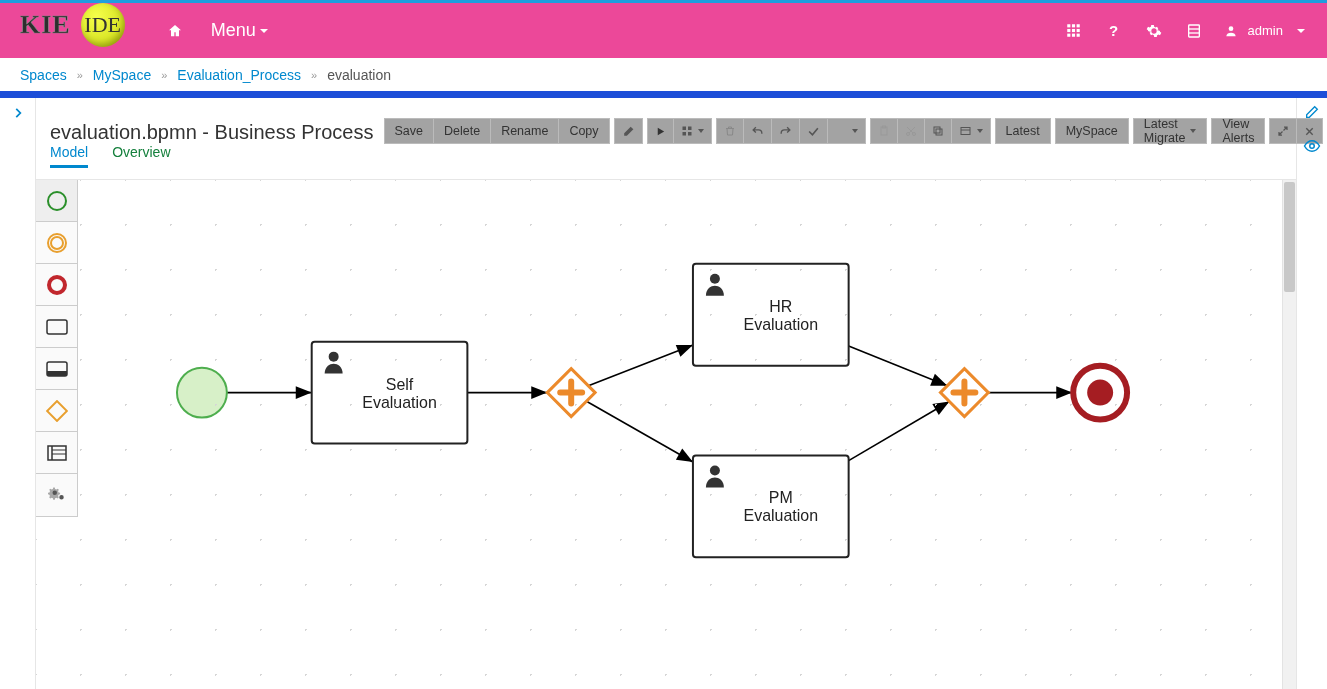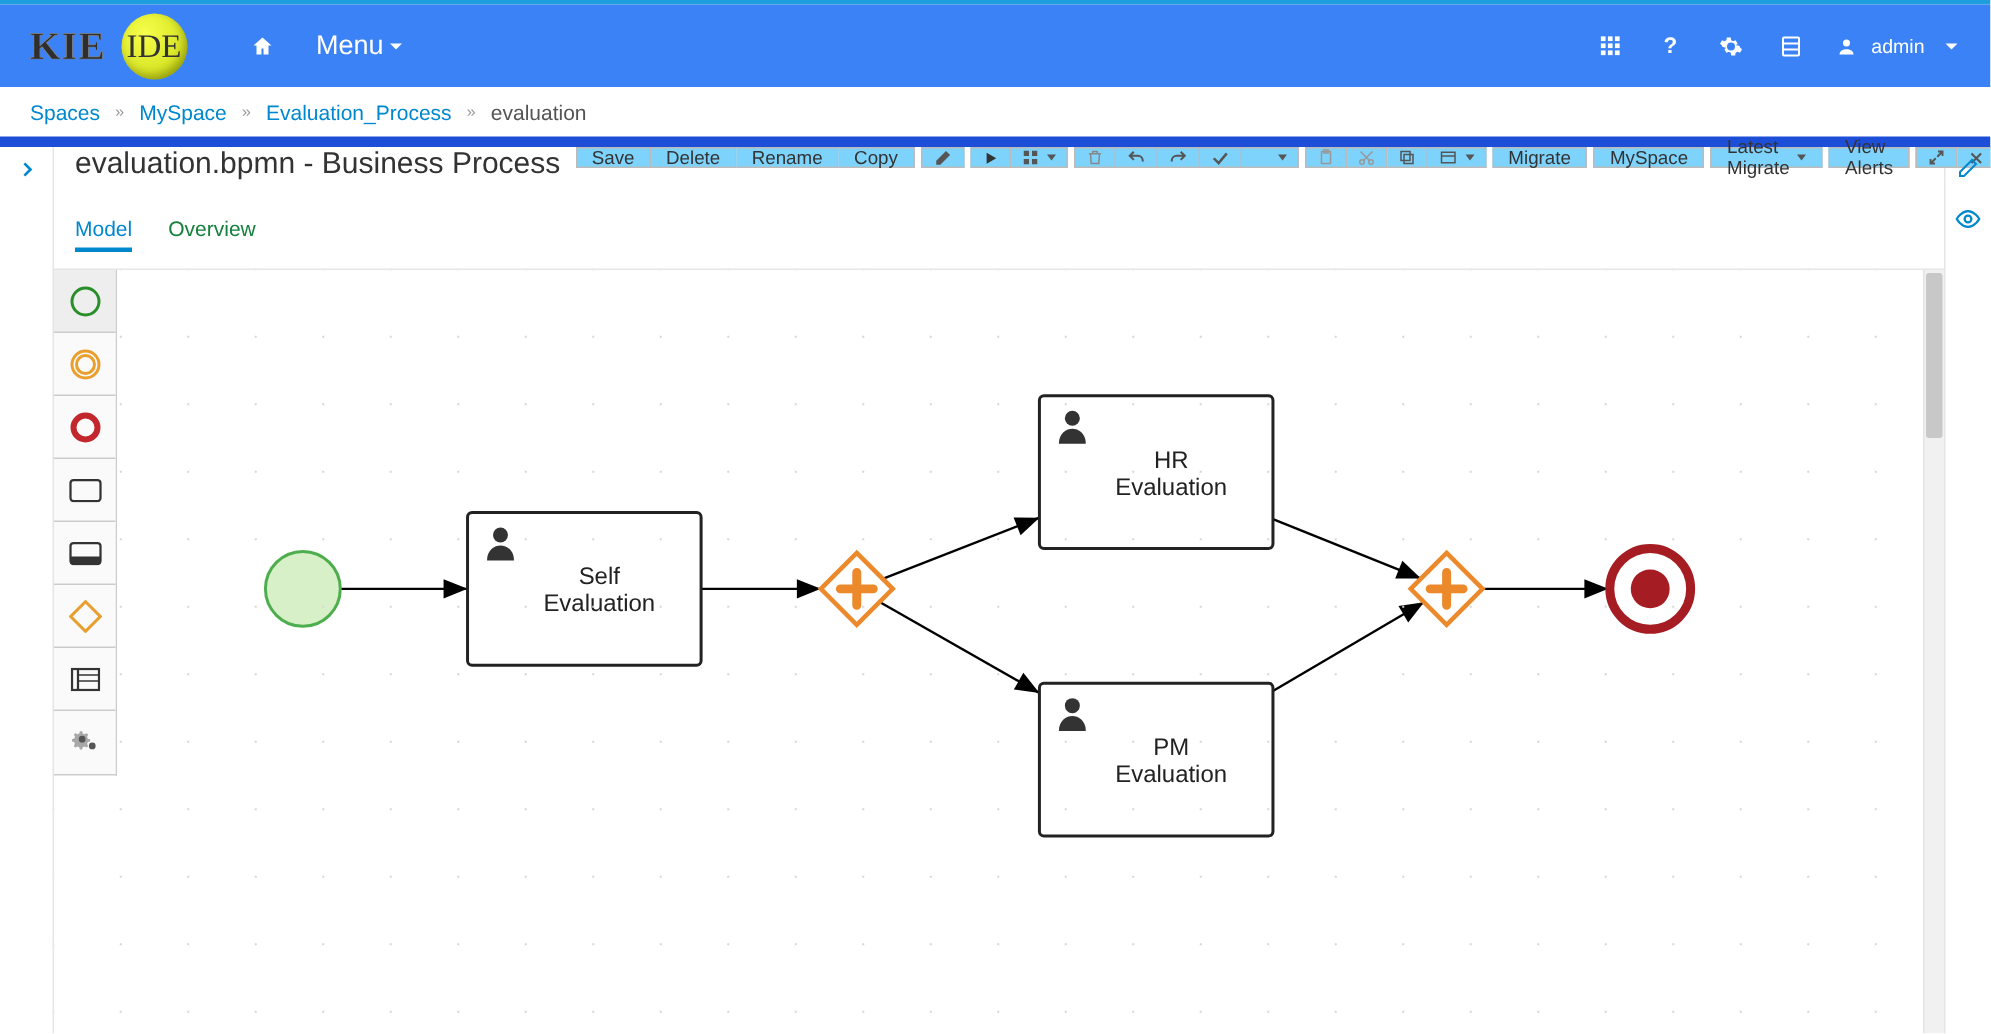--- a/index.html
+++ b/index.html
@@ -1,39 +1,39 @@
 <!DOCTYPE html>
 <html><head>
 <meta charset="utf-8">
 <style>
   * { box-sizing: border-box; margin: 0; padding: 0; }
   html, body { width: 1327px; height: 689px; font-family: "Helvetica Neue", Helvetica, Arial, sans-serif; font-size: 13px; color: #333; background: #fff; overflow: hidden; }
   .topbar-blue { height: 3px; background: #1f9ede; }
-  .navbar { height: 55px; background: #3b82f6; color: #fff; display: flex; align-items: center; padding: 0 12px 0 20px; }
+  .navbar { height: 55px; background: #ec4899; color: #fff; display: flex; align-items: flex-start; padding: 0 12px 0 20px; }
   .logo { display: flex; align-items: center; gap: 10px; margin-right: 28px; }
   .logo-kie { font-family: Georgia, serif; font-weight: bold; font-size: 26px; letter-spacing: 1px; color: #2e2e2e; text-shadow: 0 0 0 #fff; -webkit-text-stroke: 0.4px #777; }
   .logo-ide { width: 44px; height: 44px; border-radius: 50%; background: radial-gradient(circle at 35% 30%, #f6ff4a 0%, #dce82a 55%, #b7c400 100%); display:flex; align-items:center; justify-content:center; font-family: "Times New Roman", serif; font-size: 22px; color: #333; box-shadow: inset -2px -3px 6px rgba(0,0,0,0.25); }
   .nav-item { color: #fff; padding: 0 14px; height: 55px; display:flex; align-items:center; cursor:pointer; font-size: 18px; }
   .nav-spacer { flex: 1; }
   .nav-icon { width: 40px; display:flex; justify-content:center; align-items:center; height:55px; cursor:pointer; color:#fff; }
   .nav-user { display:flex; align-items:center; gap:10px; padding: 0 10px; cursor:pointer; height:55px; }
   .caret { width:0; height:0; border-left:4px solid transparent; border-right:4px solid transparent; border-top:4px solid #fff; margin-left:4px; }
   .breadcrumb { height: 40px; display:flex; align-items:center; padding: 0 20px; font-size: 14px; border-bottom: 7px solid #1d4ed8; background:#fff;}
   .breadcrumb a { color: #0088ce; text-decoration:none; }
   .bc-sep { color: #999; margin: 0 10px; font-size: 11px; }
   .bc-active { color: #555; }
   .workarea { display:flex; height: calc(689px - 3px - 55px - 40px); position:relative; }
   .left-toggle { width: 36px; border-right: 1px solid #e6e6e6; display:flex; justify-content:center; padding-top:8px; color:#0088ce; cursor:pointer; }
   .left-toggle svg { width:14px; height:14px; }
   .editor { flex:1; display:flex; flex-direction:column; border-right: 1px solid #e6e6e6; min-width:0; }
-  .editor-header { height: 46px; display:flex; align-items:flex-start; padding: 0 14px; gap: 10px; border-bottom: 0px; }
+  .editor-header { height: 46px; display:flex; align-items:flex-end; padding: 0 14px; gap: 10px; border-bottom: 0px; }
   .editor-title { font-size: 20px; color: #333; flex:1; white-space:nowrap; }
   .toolbar { display:flex; flex-wrap: nowrap; gap: 4px; align-items:center; }
   .btn-group { display:flex; }
-  .btn { background: #7dd3fc; border: 1px solid #bbb; color:#333; padding: 3px 10px; font-size: 12.5px; height: 14px; display:flex; align-items:center; cursor:pointer; }
+  .btn { background: #a3a3a3; border: 1px solid #bbb; color:#333; padding: 3px 10px; font-size: 12.5px; height: 26px; display:flex; align-items:center; cursor:pointer; }
   .btn + .btn { border-left: none; }
   .btn.icon-only { padding: 3px 7px; }
   .btn .mini-caret { width:0;height:0;border-left:3px solid transparent;border-right:3px solid transparent;border-top:4px solid #555;margin-left:5px;}
   .tabs { display:flex; gap: 24px; padding: 0 14px; height: 36px; align-items:flex-start; border-bottom: 1px solid #e6e6e6; }
   .tab { padding-bottom: 8px; font-size: 14px; color: #15803d; cursor:pointer; }
   .tab.active { color: #0088ce; border-bottom: 3px solid #0088ce; padding-bottom:5px; }
   .canvas-wrap { flex:1; position:relative; overflow:hidden; }
   .palette { position:absolute; left:0; top:0; width: 42px; background:#fff; border:1px solid #ccc; border-top:none; border-left:none; display:flex; flex-direction:column; z-index:5;}
   .palette-item { height: 42px; display:flex; align-items:center; justify-content:center; border-bottom:1px solid #ccc; cursor:pointer; background:#fafafa;}
   .palette-item:first-child { background:#eee; }
@@ -203,21 +203,21 @@
             </div>
           <div class="btn icon-only">
               <svg width="13" height="12" viewBox="0 0 24 24" fill="none" stroke="#555" stroke-width="2">
                 <rect x="3" y="5" width="18" height="14"></rect>
                 <line x1="3" y1="10" x2="21" y2="10"></line>
               </svg>
               <span class="mini-caret"></span>
             </div>
         </div>
         <div class="btn-group">
-          <div class="btn">Migrate</div>
+          <div class="btn">Latest</div>
         </div>
         <div class="btn-group">
           <div class="btn">MySpace</div>
         </div>
         <div class="btn-group">
           <div class="btn">
               <span>Latest Migrate</span>
               <span class="mini-caret"></span>
             </div>
         </div>

